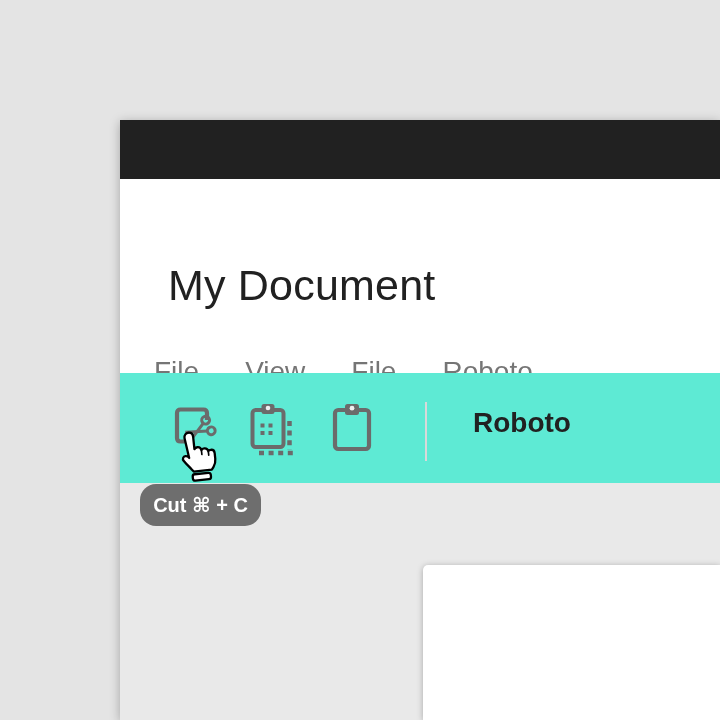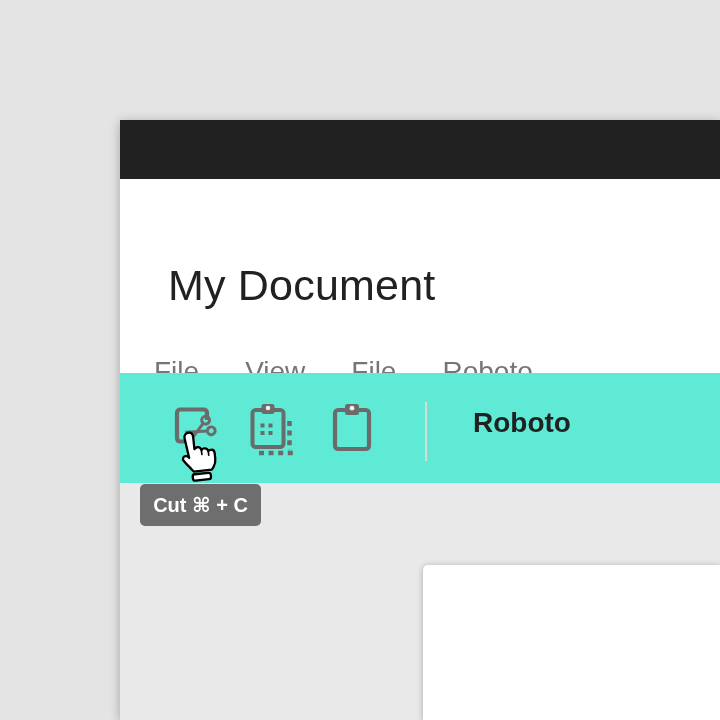--- a/index.html
+++ b/index.html
@@ -59,21 +59,21 @@
     background: #e9e9e9;
   }
   .doc-page {
     position: absolute; left: 303px; top: 82px; width: 297px; height: 155px;
     background: #ffffff; border-radius: 5px 0 0 0;
     box-shadow: 0 1px 6px rgba(0,0,0,0.28);
   }
 
   .tooltip {
     position: absolute; left: 20px; top: 364px; width: 121px; height: 42px;
-    background: #6e6e6e; border-radius: 5px;
+    background: #6e6e6e; border-radius: 16px;
     display: flex; align-items: center; justify-content: center;
     color: #ffffff; font-size: 20px; font-weight: bold; white-space: nowrap;
   }
 
   .hand-cursor {
     position: absolute; left: 56px; top: 310px; pointer-events: none;
   }
 </style>
 </head>
 <body>

